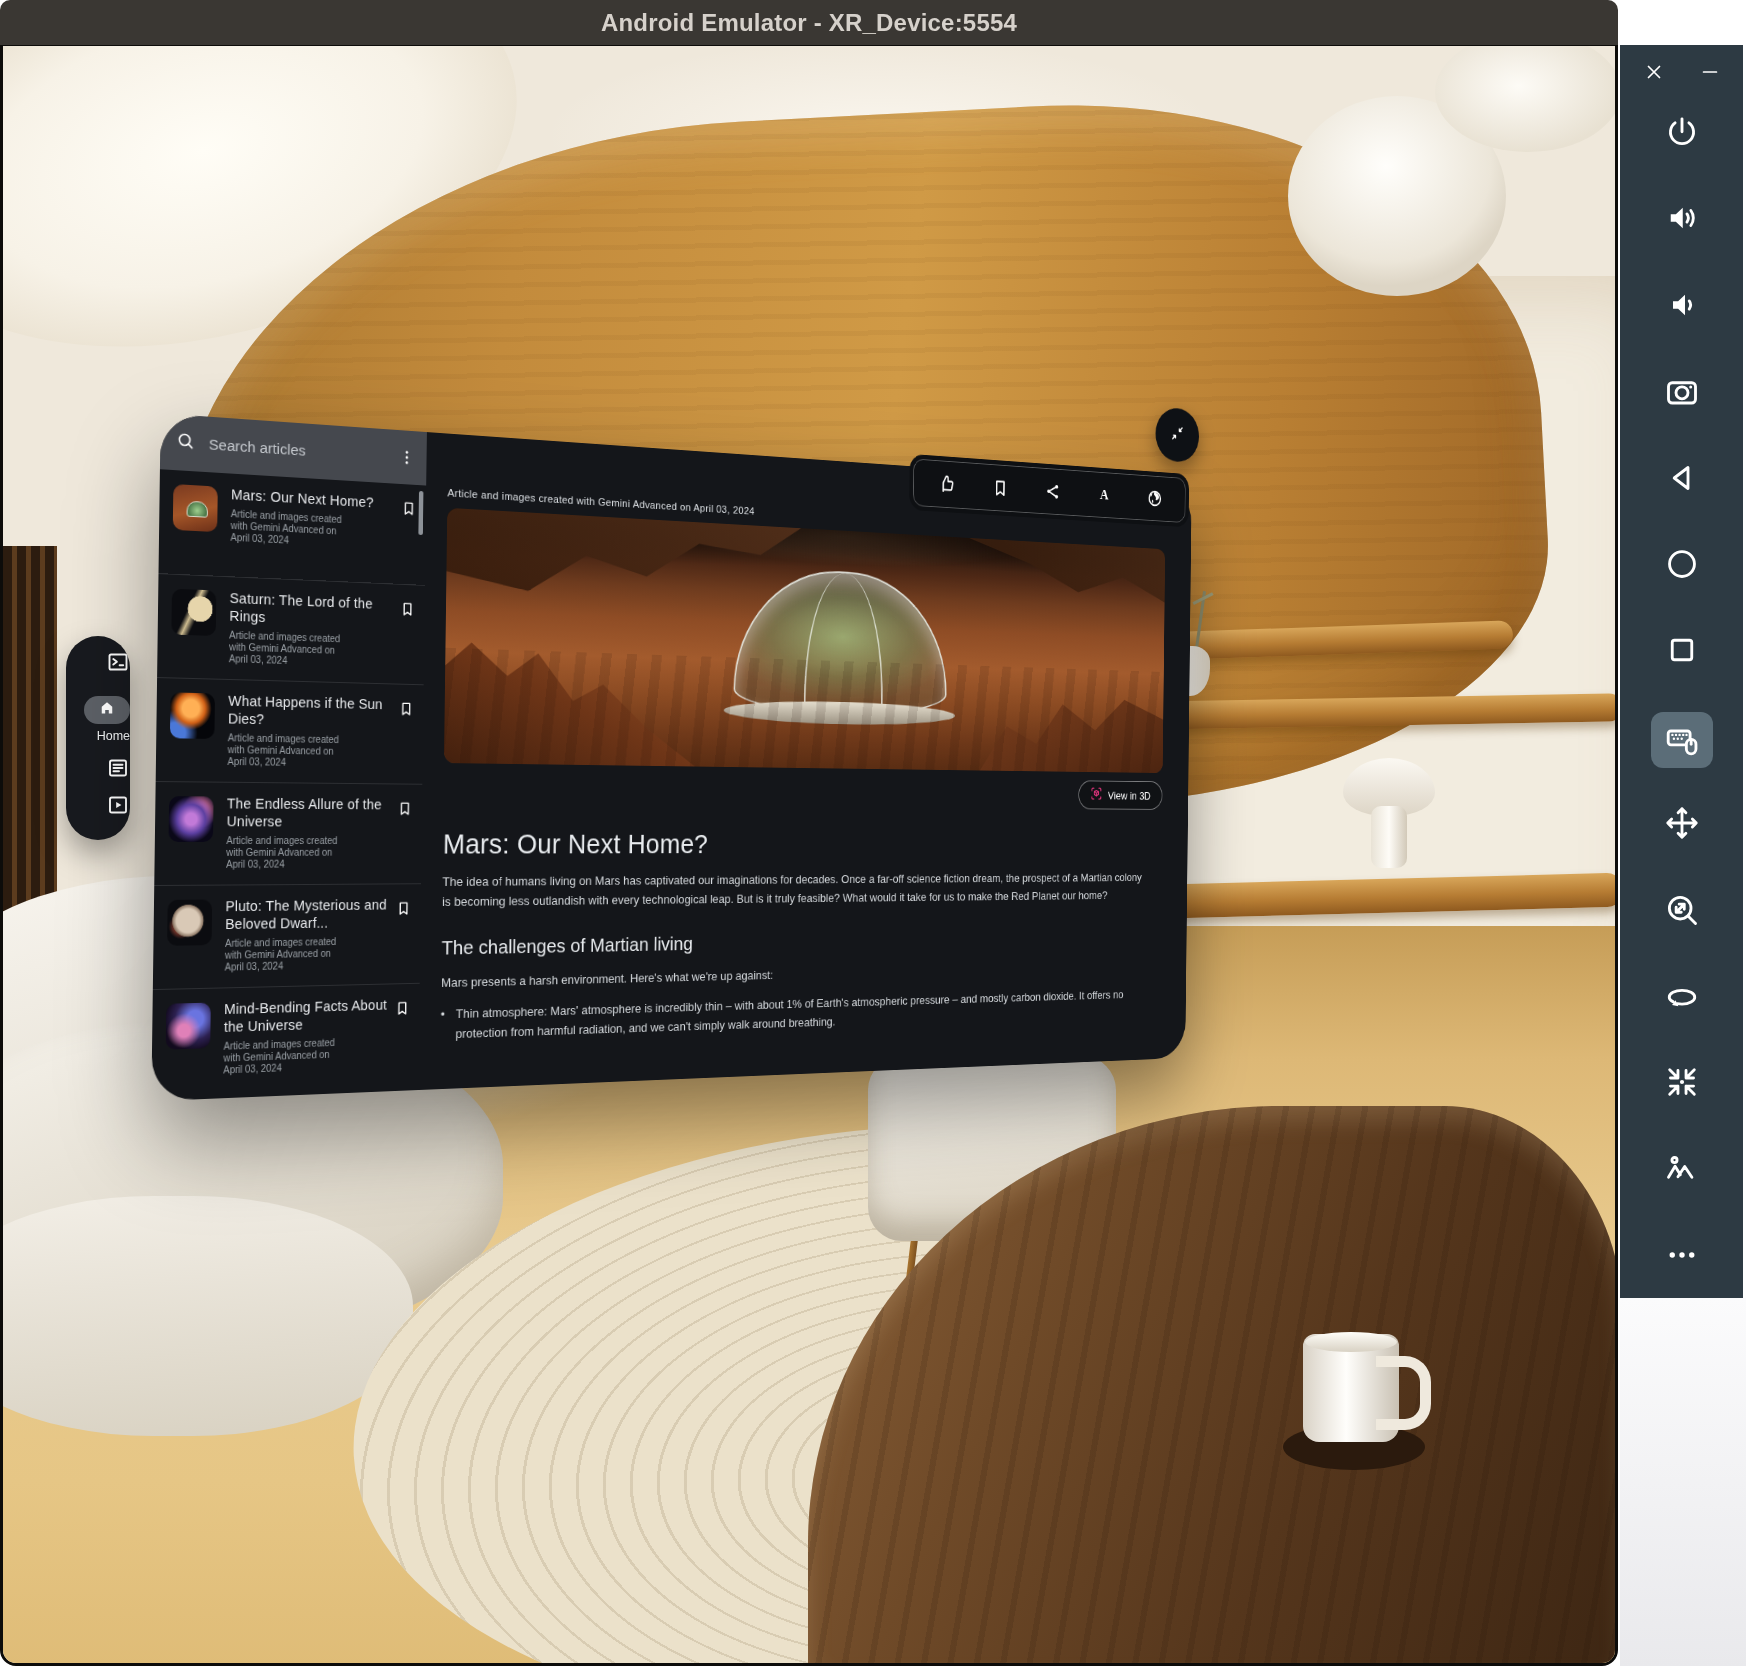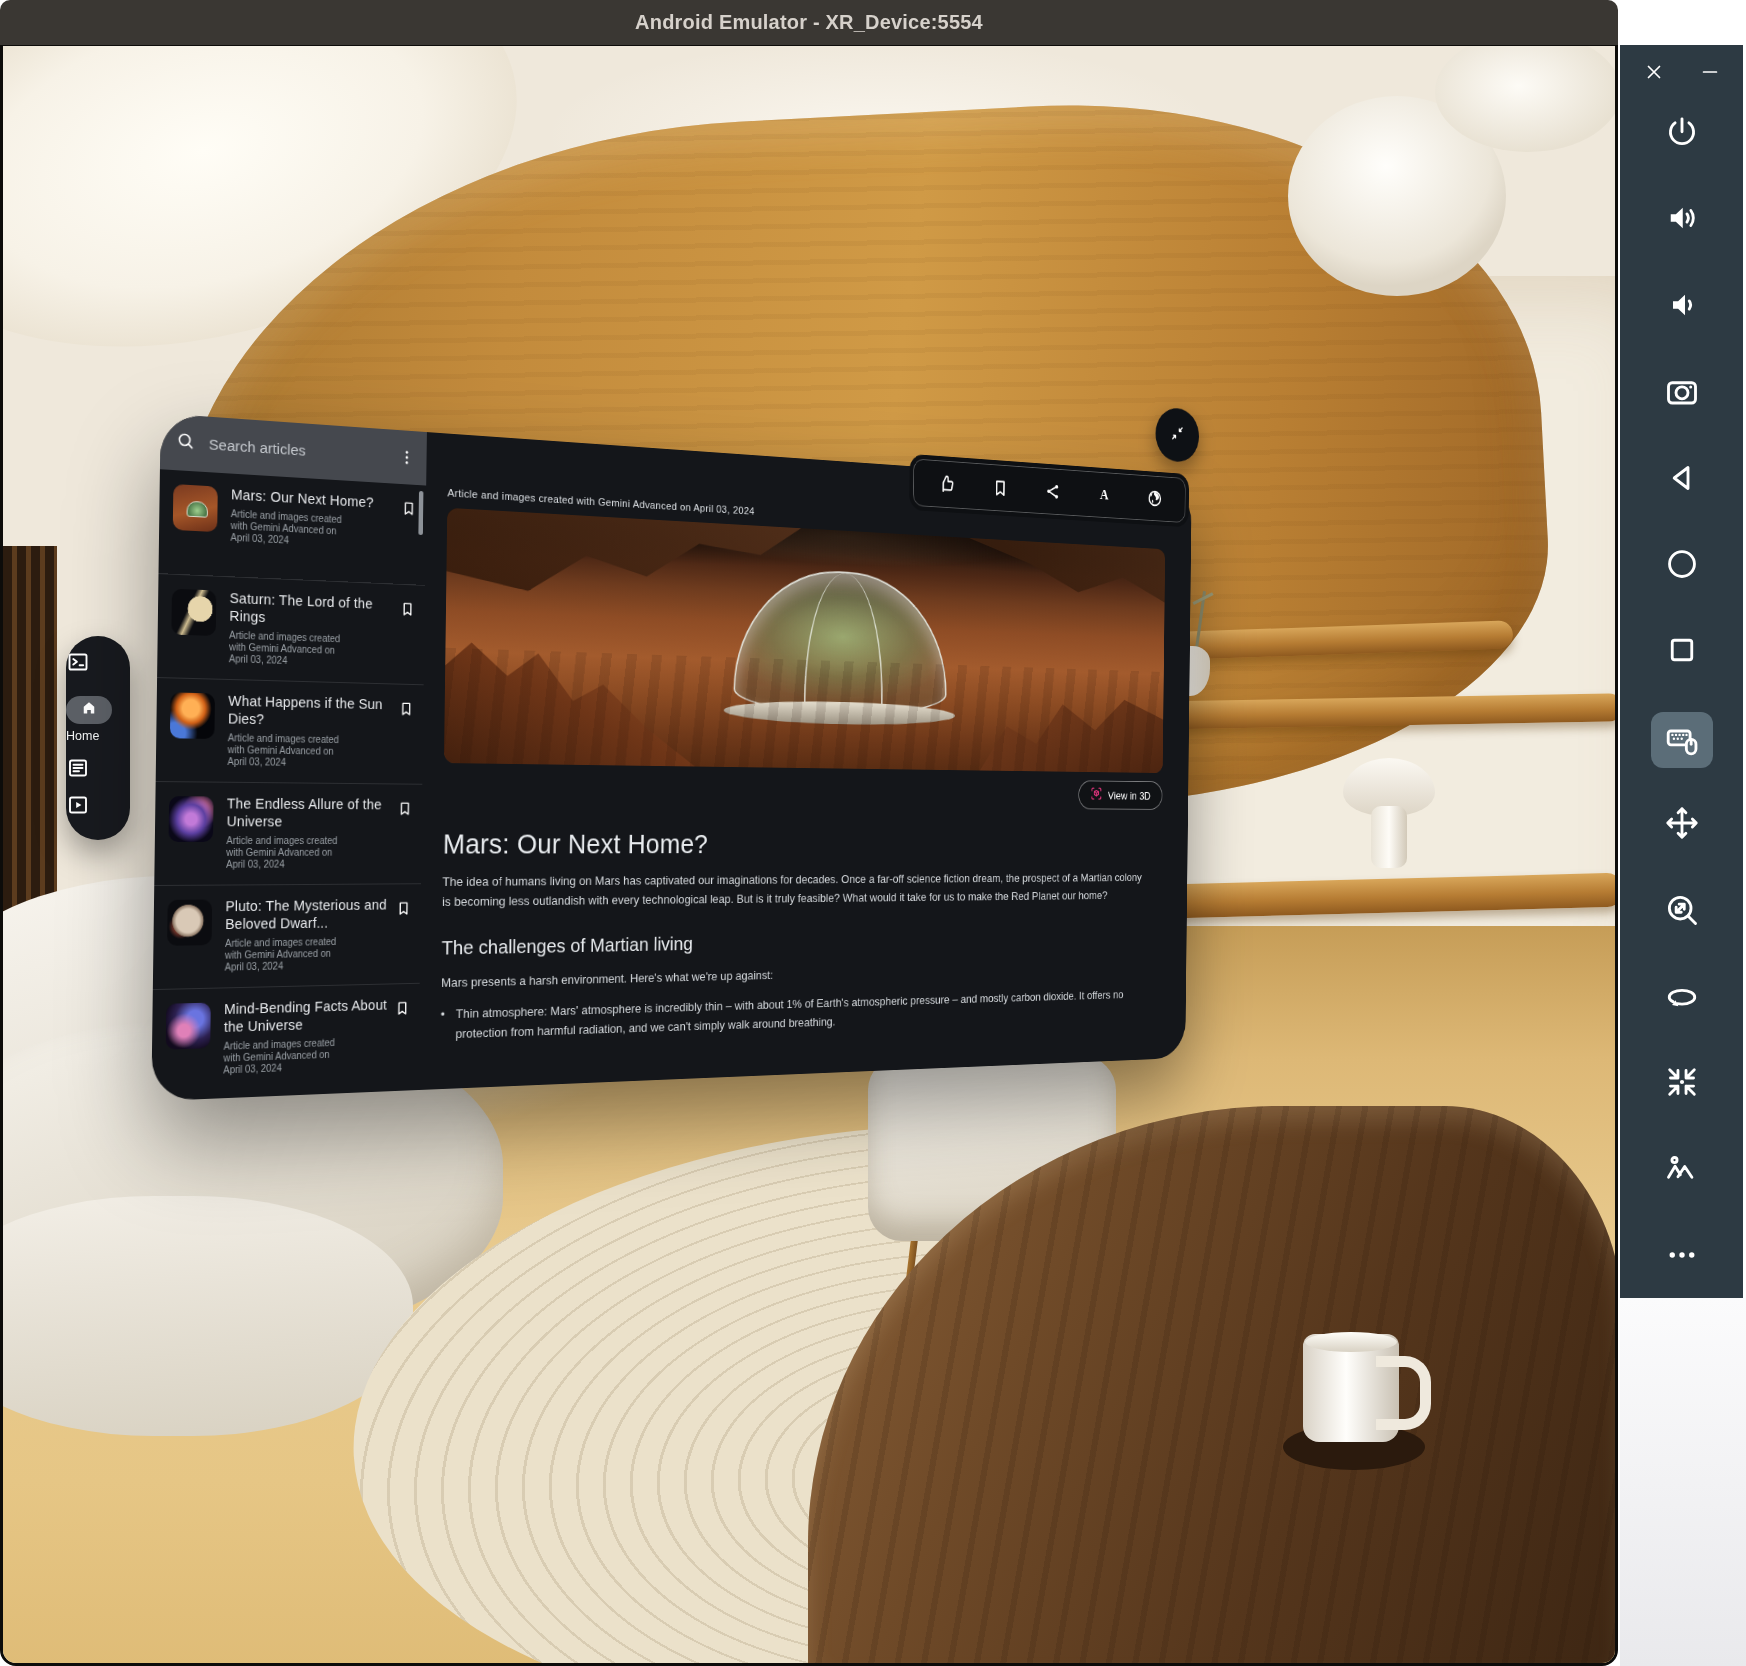--- a/index.html
+++ b/index.html
@@ -2,21 +2,21 @@
 <html><head>
 <meta charset="utf-8">
 <style>
   * { margin:0; padding:0; box-sizing:border-box; }
   html,body { width:1746px; height:1666px; }
   body { position:relative; background:#fff; font-family:"Liberation Sans", sans-serif; overflow:hidden; }
 
   
   .titlebar { position:absolute; left:0; top:0; width:1618px; height:45px; background:#3a3733;
     border-radius:10px 10px 0 0; display:flex; align-items:center; justify-content:center; }
-  .titlebar-text { color:#d6d1cb; font-size:20px; font-weight:bold; letter-spacing:.2px; }
+  .titlebar-text { color:#d6d1cb; font-size:24px; font-weight:bold; letter-spacing:.2px; }
 
   
   .emu-toolbar { position:absolute; left:1620px; top:45px; width:123px; height:1253px; background:#2d3a43; }
   .win-controls { position:absolute; top:14px; left:0; width:100%; display:flex; justify-content:center; gap:30px; }
   .win-btn { width:26px; height:26px; display:flex; align-items:center; justify-content:center; cursor:default; }
   .win-btn svg { width:22px; height:22px; }
   .tool-btn { position:absolute; left:50%; margin-left:-25px; width:50px; height:50px; border-radius:10px;
     display:flex; align-items:center; justify-content:center; }
   .tool-btn svg { width:36px; height:36px; }
   .tool-btn.active { background:#5b6d78; width:62px; height:56px; margin-left:-31px; border-radius:12px; }
@@ -90,21 +90,21 @@
   .coaster { left:1280px; top:1378px; width:142px; height:46px; border-radius:50%; background:#2b1a0d; }
   .mug { left:1300px; top:1288px; width:96px; height:108px; border-radius:12px 12px 16px 16px;
     background:linear-gradient(90deg,#d9d2c6,#fffefb 45%,#c9c1b3); }
   .mug::before { content:""; position:absolute; left:2px; top:-2px; width:92px; height:20px; border-radius:50%;
     background:linear-gradient(180deg,#fffef9,#d8d1c3); }
   .mug::after { content:""; position:absolute; right:-32px; top:22px; width:44px; height:52px;
     border:11px solid #efe9dd; border-left:none; border-radius:0 26px 26px 0; }
 
   
   .dock { left:63px; top:590px; width:64px; height:204px; background:#17191e; border-radius:32px;
-    display:flex; flex-direction:column; align-items:flex-start; padding-top:14px; box-shadow:0 14px 30px rgba(0,0,0,.35); }
+    display:flex; flex-direction:column; align-items:flex-end; padding-top:14px; box-shadow:0 14px 30px rgba(0,0,0,.35); }
   .dock-icon { width:24px; height:24px; }
   .dock-icon svg { width:24px; height:24px; }
   .dock-home-pill { margin-top:22px; width:46px; height:28px; border-radius:14px; background:#5c6066;
     display:flex; align-items:center; justify-content:center; }
   .dock-home-pill svg { width:18px; height:18px; }
   .dock-home-label { margin-top:5px; color:#f1f3f4; font-size:12.5px; }
   .dock-gap { margin-top:13px; }
 
   
   .xr-panel-wrap { left:153px; top:367px; width:1270px; height:688px;

